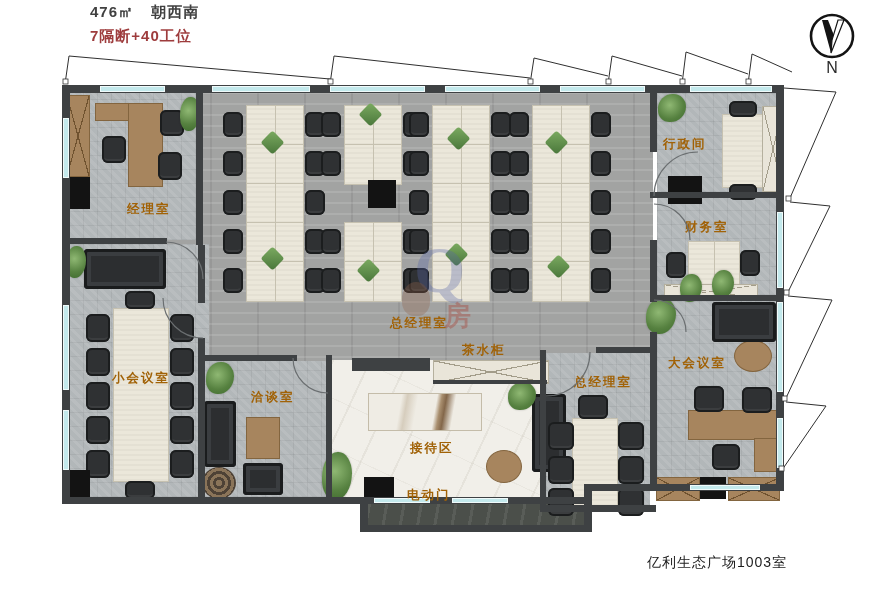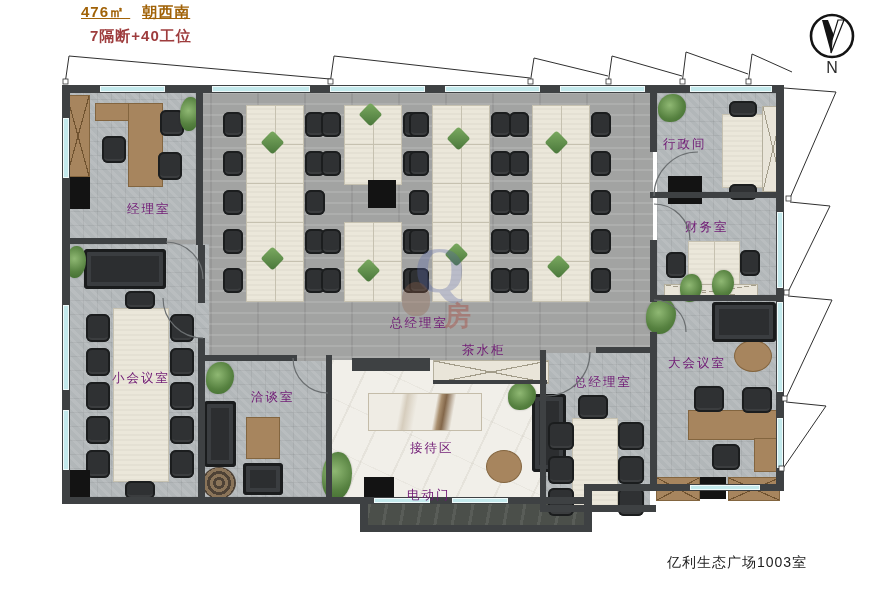--- a/index.html
+++ b/index.html
@@ -38,34 +38,34 @@
      linear-gradient(to bottom right,rgba(0,0,0,0) 48.7%,#a29c89 48.7% 51.3%,rgba(0,0,0,0) 51.3%);}
   .wood-x{background:#a7855e;border:1px solid #83653f;z-index:10;background-image:
      linear-gradient(to top right,rgba(0,0,0,0) 48.7%,#6f522f 48.7% 51.3%,rgba(0,0,0,0) 51.3%),
      linear-gradient(to bottom right,rgba(0,0,0,0) 48.7%,#6f522f 48.7% 51.3%,rgba(0,0,0,0) 51.3%);}
   .plant{z-index:13;border-radius:54% 46% 58% 42%;background:radial-gradient(circle at 42% 40%,#8fb873,#568140 58%,#3e6a2d);box-shadow:0 0 2px rgba(0,0,0,.25);}
   .plant-d{z-index:13;transform:rotate(45deg);border-radius:3px;background:linear-gradient(135deg,#7cab61,#49763а);background:linear-gradient(135deg,#7cab61,#49763a);}
   .rug{z-index:10;border-radius:50%;background:repeating-radial-gradient(circle,#8a7459 0 3px,#4e4236 3px 6px);}
   .marble-desk{z-index:12;border:1px solid #c4bca9;background:
      linear-gradient(100deg,#efece4 0 28%,#d6cdbd 33%,#efece4 42% 58%,#a98f6f 62%,#83674a 66%,#efece4 74%);}
   
-  .room-label{position:absolute;font-size:12.5px;color:#701a75;letter-spacing:2px;z-index:50;white-space:nowrap;}
+  .room-label{position:absolute;font-size:12.5px;color:#a16207;letter-spacing:2px;z-index:50;white-space:nowrap;font-weight:bold;}
   
   .watermark{position:absolute;left:398px;top:240px;width:110px;height:96px;z-index:45;opacity:.6;pointer-events:none;}
   .wm-q{position:absolute;left:16px;top:-8px;font-size:66px;font-weight:bold;color:rgba(88,102,168,.55);font-family:"Liberation Serif",serif;}
   .wm-head{position:absolute;left:4px;top:42px;width:28px;height:34px;border-radius:50% 50% 42% 42%;background:rgba(146,98,74,.55);}
   .wm-txt{position:absolute;left:46px;top:58px;font-size:27px;font-weight:bold;color:rgba(168,58,46,.6);}
   svg.overlay{position:absolute;left:0;top:0;z-index:60;pointer-events:none;}
 </style>
 </head>
 <body>
 
 <div class="canvas">
 
-  <div class="hdr" style="left:81px;top:3px;color:#a16207;text-decoration:underline;">
+  <div class="hdr" style="left:90px;top:3px;color:#404040;">
     <span>476㎡</span>
     <span style="margin-left:12px;">朝西南</span>
   </div>
   <div class="hdr" style="left:90px;top:27px;color:#9e3c3d;">7隔断+40工位</div>
 
   <div id="plan" class="abs" style="left:0;top:0;width:885px;height:600px;">
       <div class="abs plank" style="left: 69px; top: 92px; width: 584px; height: 270px;"></div>
       <div class="abs carpet" style="left: 69px; top: 92px; width: 127px; height: 148px;"></div>
       <div class="abs carpet" style="left: 69px; top: 244px; width: 140px; height: 253px;"></div>
       <div class="abs carpet" style="left: 209px; top: 361px; width: 117px; height: 136px;"></div>
@@ -261,21 +261,21 @@
   <div class="room-label" style="left:574px;top:374px;">总经理室</div>
   <div class="room-label" style="left:668px;top:355px;">大会议室</div>
   <div class="room-label" style="left:407px;top:487px;">电动门</div>
 
   <div class="watermark">
     <span class="wm-q">Q</span>
     <span class="wm-head"></span>
     <span class="wm-txt">房</span>
   </div>
 
-  <div class="footer" style="left:647px;top:554px;margin-left:20px;">亿利生态广场1003室</div>
+  <div class="footer" style="left:647px;top:554px;">亿利生态广场1003室</div>
 
   <svg class="overlay" width="885" height="600" viewBox="0 0 885 600">
     <g stroke="#2f2f2f" stroke-width="1" fill="none">
       <path d="M65,84 L69,56 L330,79 M330,84 L334,56 L530,78 M530,84 L534,58 L608,76 M608,84 L612,56 L682,76 M682,84 L686,52 L748,74 M748,84 L752,54 L792,72"></path>
     </g>
     <g stroke="#2f2f2f" stroke-width="1" fill="none">
       <path d="M784,88 L836,92 L790,198 M790,202 L830,206 L788,292 M788,296 L832,300 L786,398 M786,402 L826,406 L782,470"></path>
     </g>
     <g fill="#ffffff" stroke="#333" stroke-width="0.8">
       <rect x="63" y="79" width="5" height="5"></rect>

